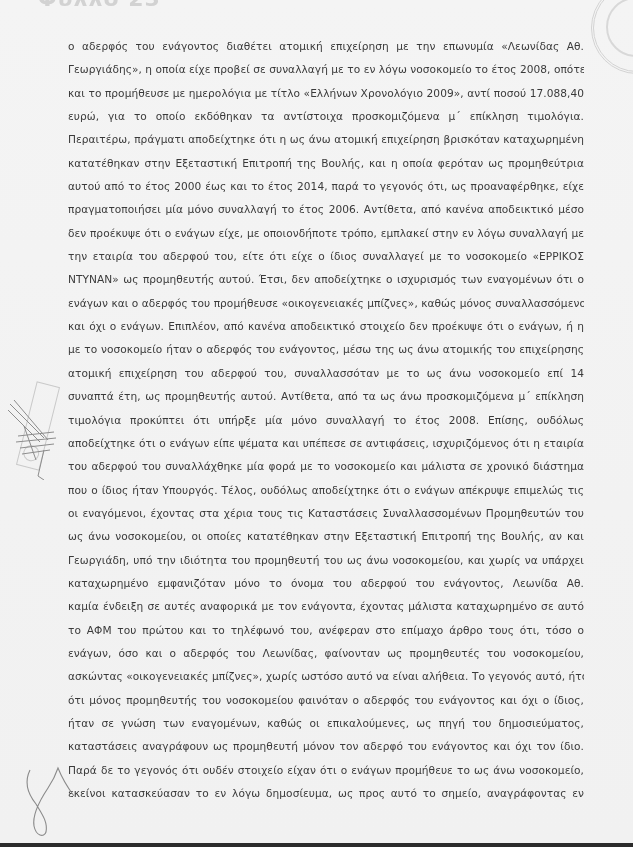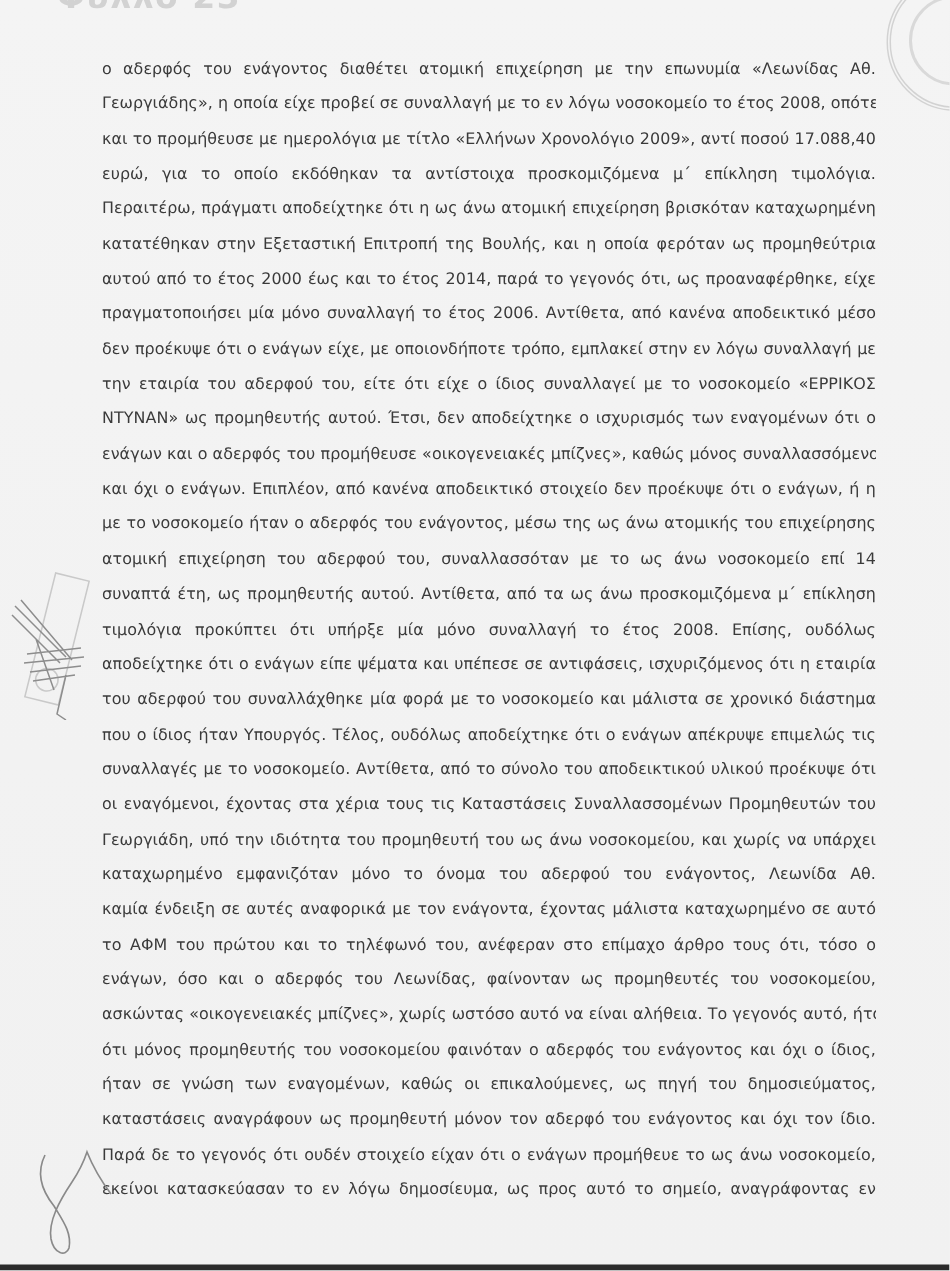--- a/index.html
+++ b/index.html
@@ -126,22 +126,22 @@
     <div class="line">ΝΤΥΝΑΝ» ως προμηθευτής αυτού. Έτσι, δεν αποδείχτηκε ο ισχυρισμός των εναγομένων ότι ο</div>
     <div class="line">ενάγων και ο αδερφός του προμήθευσε «οικογενειακές μπίζνες», καθώς μόνος συναλλασσόμενος</div>
     <div class="line">και όχι ο ενάγων. Επιπλέον, από κανένα αποδεικτικό στοιχείο δεν προέκυψε ότι ο ενάγων, ή η</div>
     <div class="line">με το νοσοκομείο ήταν ο αδερφός του ενάγοντος, μέσω της ως άνω ατομικής του επιχείρησης</div>
     <div class="line">ατομική επιχείρηση του αδερφού του, συναλλασσόταν με το ως άνω νοσοκομείο επί 14</div>
     <div class="line">συναπτά έτη, ως προμηθευτής αυτού. Αντίθετα, από τα ως άνω προσκομιζόμενα μ΄ επίκληση</div>
     <div class="line">τιμολόγια προκύπτει ότι υπήρξε μία μόνο συναλλαγή το έτος 2008. Επίσης, ουδόλως</div>
     <div class="line">αποδείχτηκε ότι ο ενάγων είπε ψέματα και υπέπεσε σε αντιφάσεις, ισχυριζόμενος ότι η εταιρία</div>
     <div class="line">του αδερφού του συναλλάχθηκε μία φορά με το νοσοκομείο και μάλιστα σε χρονικό διάστημα</div>
     <div class="line">που ο ίδιος ήταν Υπουργός. Τέλος, ουδόλως αποδείχτηκε ότι ο ενάγων απέκρυψε επιμελώς τις</div>
-    <div class="line">συναλλαγές με το νοσοκομείο. Αντίθετα, από το σύνολο του αποδεικτικού υλικού προέκυψε ότι</div>
     <div class="line">οι εναγόμενοι, έχοντας στα χέρια τους τις Καταστάσεις Συναλλασσομένων Προμηθευτών του</div>
+    <div class="line">ως άνω νοσοκομείου, οι οποίες κατατέθηκαν στην Εξεταστική Επιτροπή της Βουλής, αν και</div>
     <div class="line">Γεωργιάδη, υπό την ιδιότητα του προμηθευτή του ως άνω νοσοκομείου, και χωρίς να υπάρχει</div>
     <div class="line">καταχωρημένο εμφανιζόταν μόνο το όνομα του αδερφού του ενάγοντος, Λεωνίδα Αθ.</div>
     <div class="line">καμία ένδειξη σε αυτές αναφορικά με τον ενάγοντα, έχοντας μάλιστα καταχωρημένο σε αυτό</div>
     <div class="line">το ΑΦΜ του πρώτου και το τηλέφωνό του, ανέφεραν στο επίμαχο άρθρο τους ότι, τόσο ο</div>
     <div class="line">ενάγων, όσο και ο αδερφός του Λεωνίδας, φαίνονταν ως προμηθευτές του νοσοκομείου,</div>
     <div class="line">ασκώντας «οικογενειακές μπίζνες», χωρίς ωστόσο αυτό να είναι αλήθεια. Το γεγονός αυτό, ήτοι</div>
     <div class="line">ότι μόνος προμηθευτής του νοσοκομείου φαινόταν ο αδερφός του ενάγοντος και όχι ο ίδιος,</div>
     <div class="line">ήταν σε γνώση των εναγομένων, καθώς οι επικαλούμενες, ως πηγή του δημοσιεύματος,</div>
     <div class="line">καταστάσεις αναγράφουν ως προμηθευτή μόνον τον αδερφό του ενάγοντος και όχι τον ίδιο.</div>
     <div class="line">Παρά δε το γεγονός ότι ουδέν στοιχείο είχαν ότι ο ενάγων προμήθευε το ως άνω νοσοκομείο,</div>

